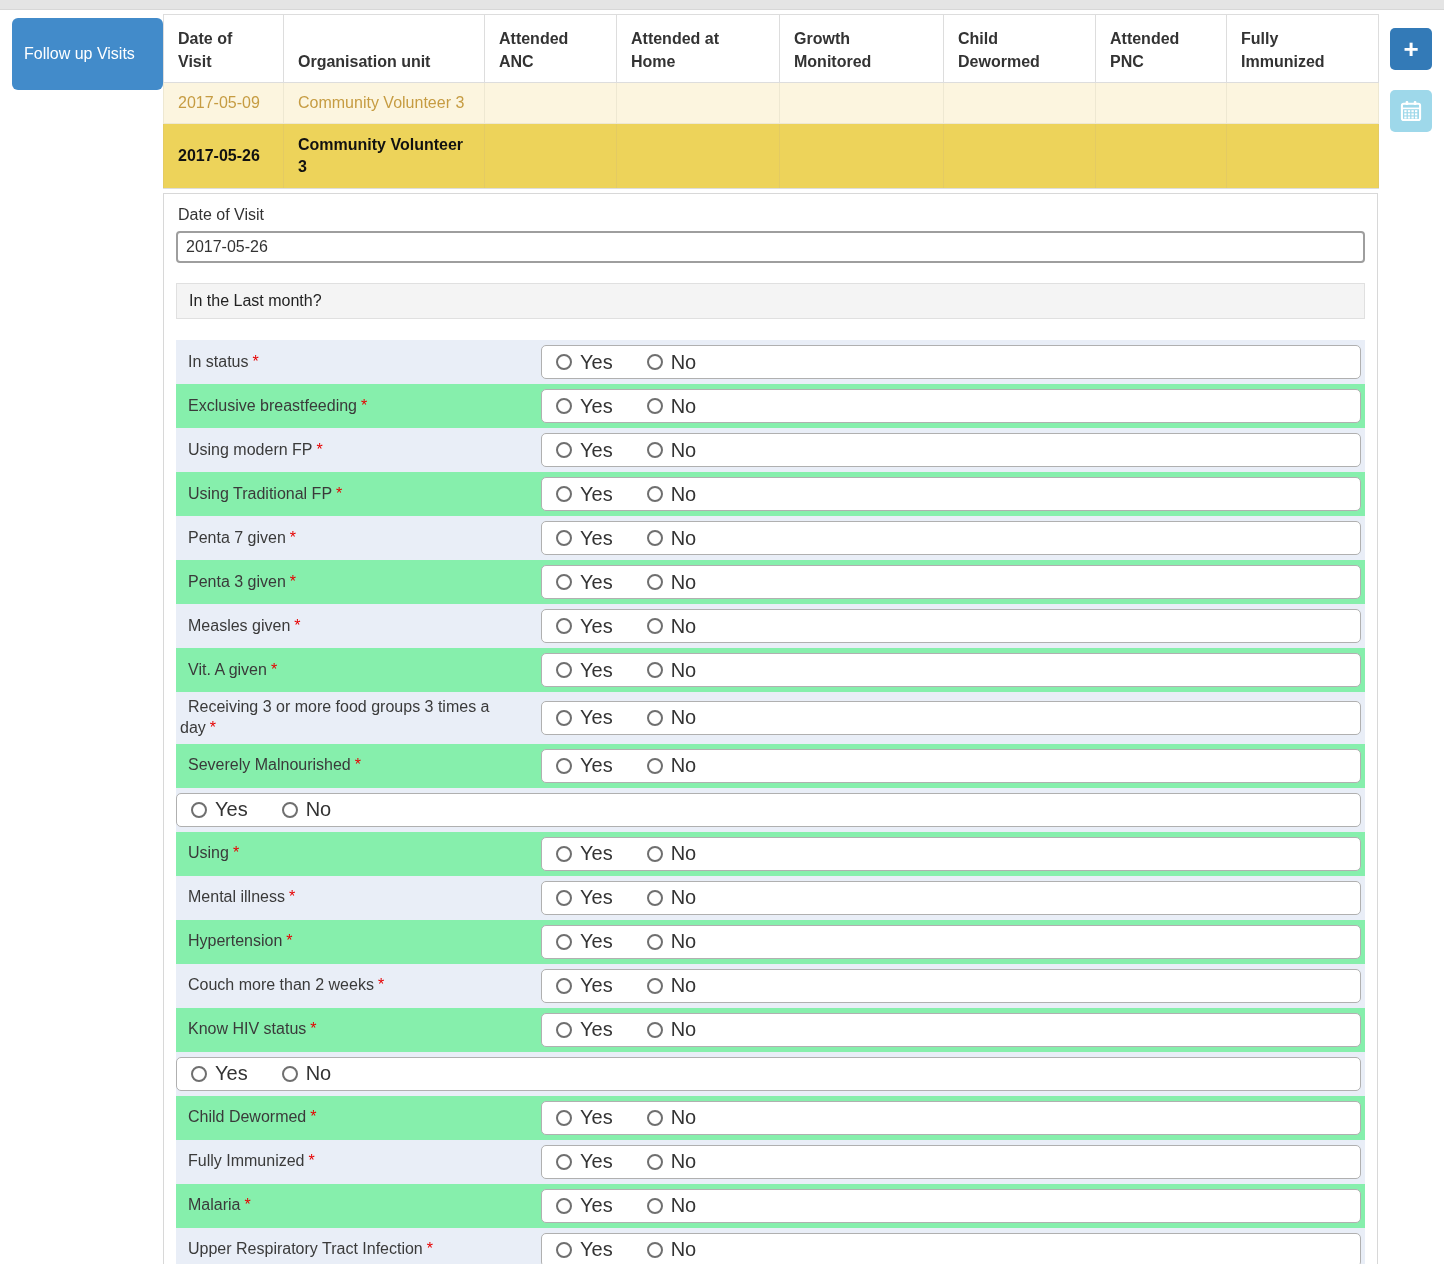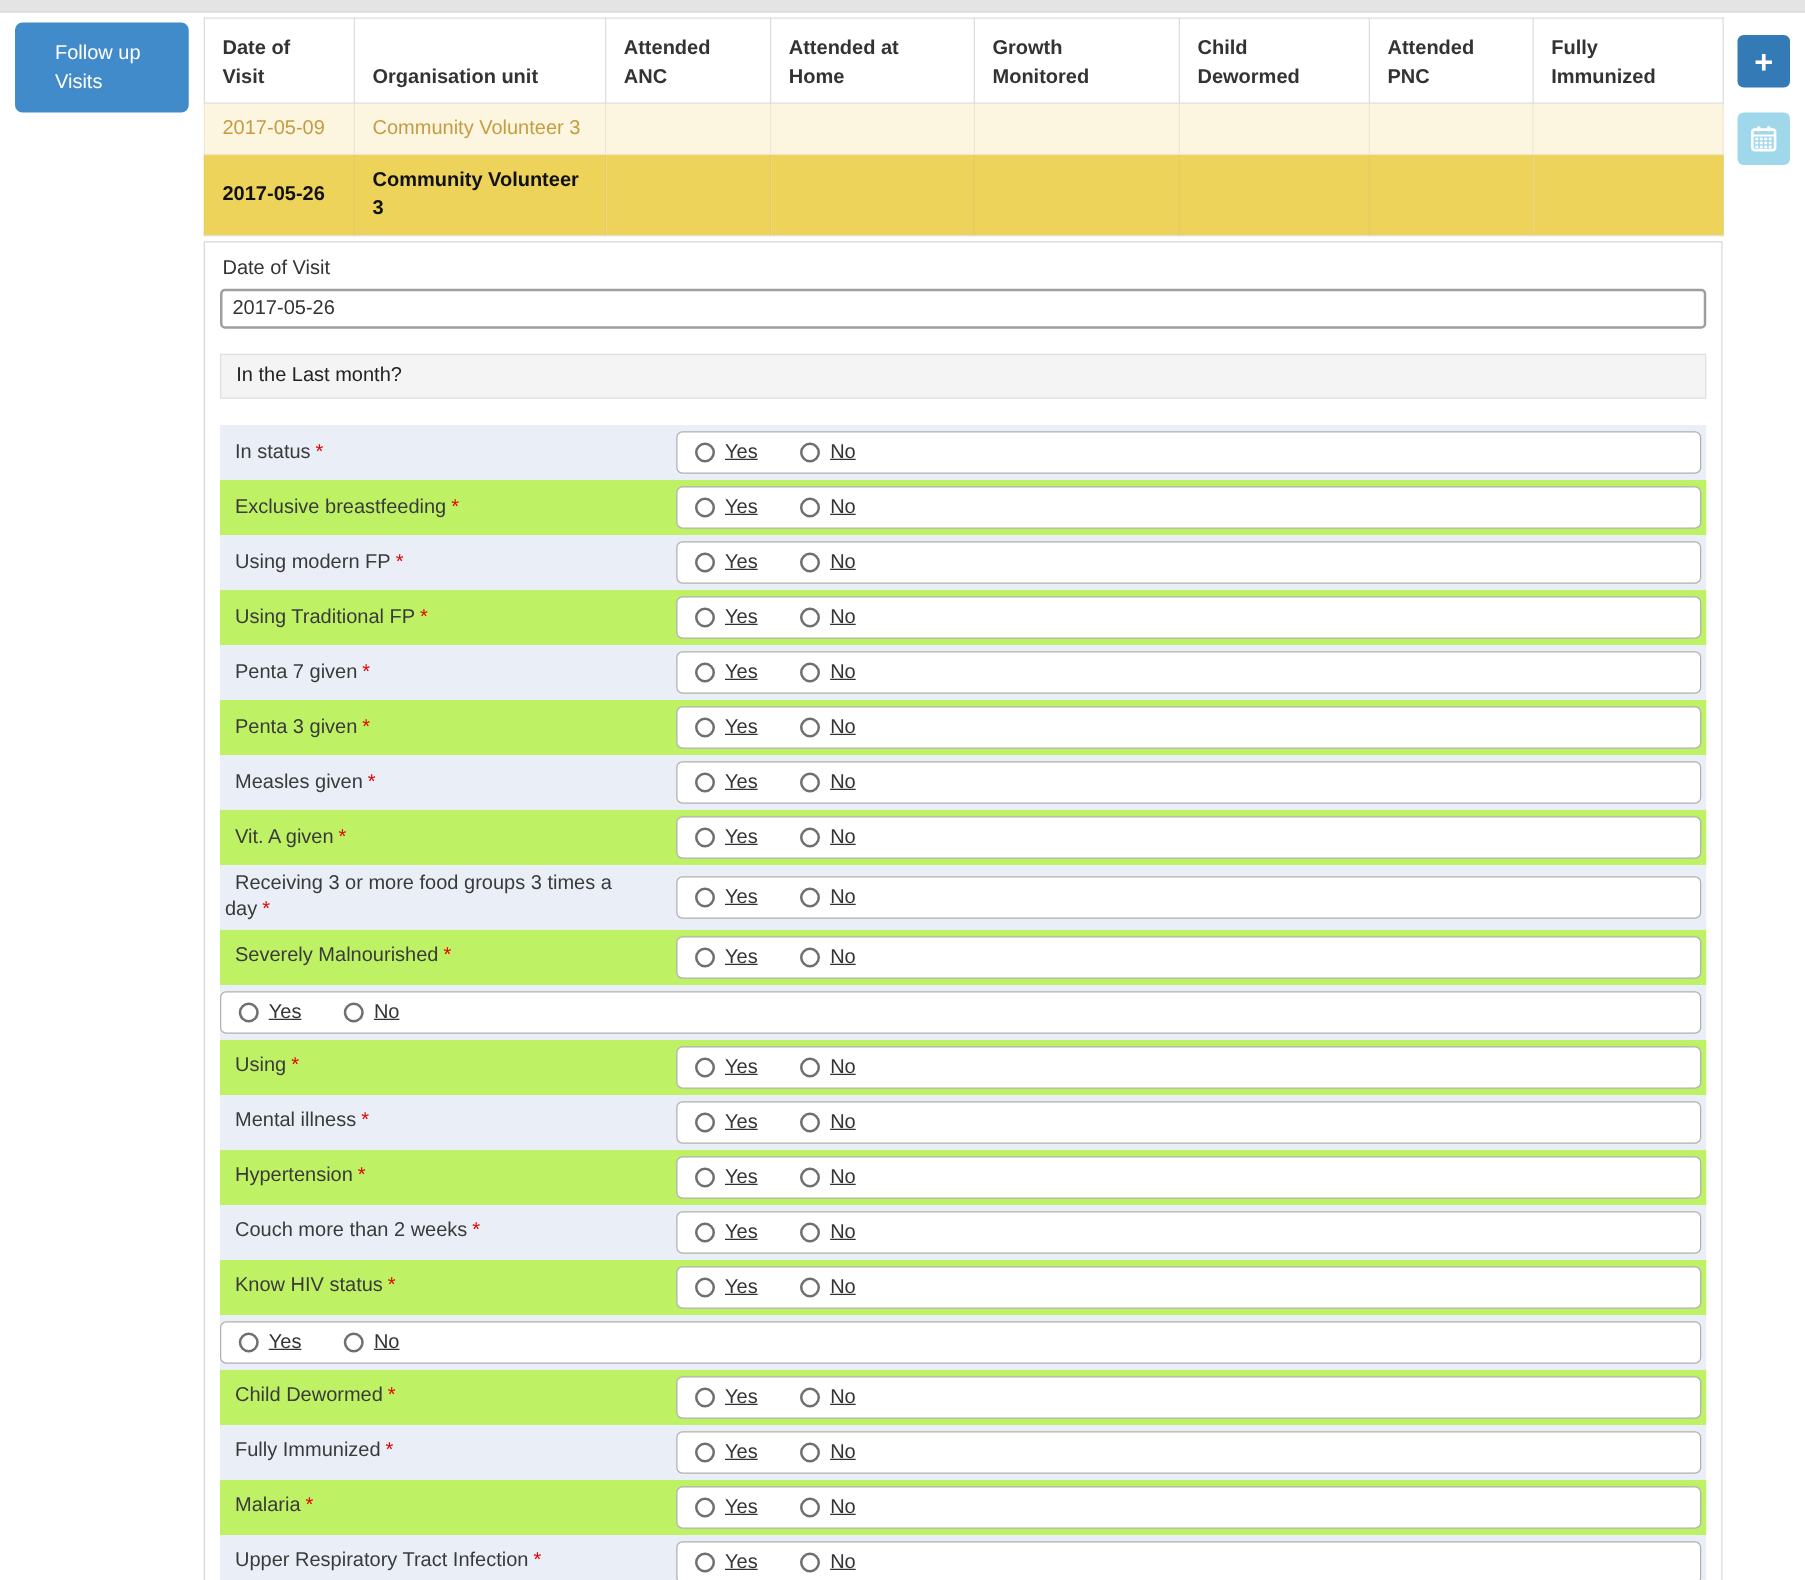--- a/index.html
+++ b/index.html
@@ -10,25 +10,25 @@
     font-size: 16px; color: #333;
   }
   .topbar {
     width: 1444px; height: 10px;
     background: #e4e4e4; border-bottom: 1px solid #d7d7d7;
   }
   .layout { display: flex; width: 1444px; }
   
   .sidebar { width: 163px; flex: 0 0 163px; }
   .stage-btn {
-    display: block; margin: 8px 0 0 12px; width: 139px; min-height: 72px;
+    display: block; margin: 8px 0 0 12px; width: 151px; min-height: 72px;
     background: #428bca; color: #fff; border: none; border-radius: 6px;
     font-family: "Liberation Sans", sans-serif;
     font-size: 16px; line-height: 1.45; text-align: left;
-    padding: 12px 12px 12px 32px; cursor: pointer;
+    padding: 12px 12px 12px 12px; cursor: pointer;
   }
   
   .content { width: 1215px; flex: 0 0 1215px; padding-top: 4px; }
   table.events {
     width: 1215px; border-collapse: collapse; table-layout: fixed;
     background: #fff;
   }
   table.events th, table.events td {
     border: 1px solid #ddd; text-align: left;
     font-size: 16px; overflow: hidden;
@@ -59,38 +59,38 @@
   .date-input {
     width: 100%; height: 32px; border: 2px solid #9e9e9e; border-radius: 4px;
     font-family: "Liberation Sans", sans-serif; font-size: 16px; color: #333;
     padding: 2px 8px; background: #fff;
   }
   .section-header {
     margin-top: 20px; background: #f4f4f4; border: 1px solid #e0e0e0;
     padding: 8px 12px; font-weight: normal; font-size: 16px; color: #222;
   }
   .questions { margin-top: 21px; }
-  .q-row { display: flex; align-items: center; min-height: 44px; background: #bef264; }
+  .q-row { display: flex; align-items: center; min-height: 44px; background: #86efac; }
   .q-row.alt { background: #e9eef7; }
   .q-label {
     width: 365px; flex: 0 0 365px; padding: 5px 24px 5px 4px; text-indent: 8px;
     font-size: 16px; color: #3a3a3a; line-height: 1.3;
   }
   .req { color: #e60000; margin-left: 4px; }
   .q-input { flex: 1; padding-right: 4px; }
   .q-box {
     height: 34px; background: #fff; border: 1px solid #b0b0b0; border-radius: 5px;
     display: flex; align-items: center; padding: 0 14px;
   }
   .radio-opt { display: inline-flex; align-items: center; cursor: pointer; margin-right: 34px; }
   .radio-circle {
     width: 16px; height: 16px; border: 2px solid #6f6f6f; border-radius: 50%;
     background: #fff; margin-right: 8px; flex: 0 0 16px;
   }
-  .radio-text { font-size: 16px; color: #333; text-decoration: underline; }
+  .radio-text { font-size: 20px; color: #333; }
 </style>
 </head>
 <body>
 
 <div class="topbar"></div>
 
 <div class="layout">
 
   <aside class="sidebar">
     <button class="stage-btn">Follow up Visits</button>

